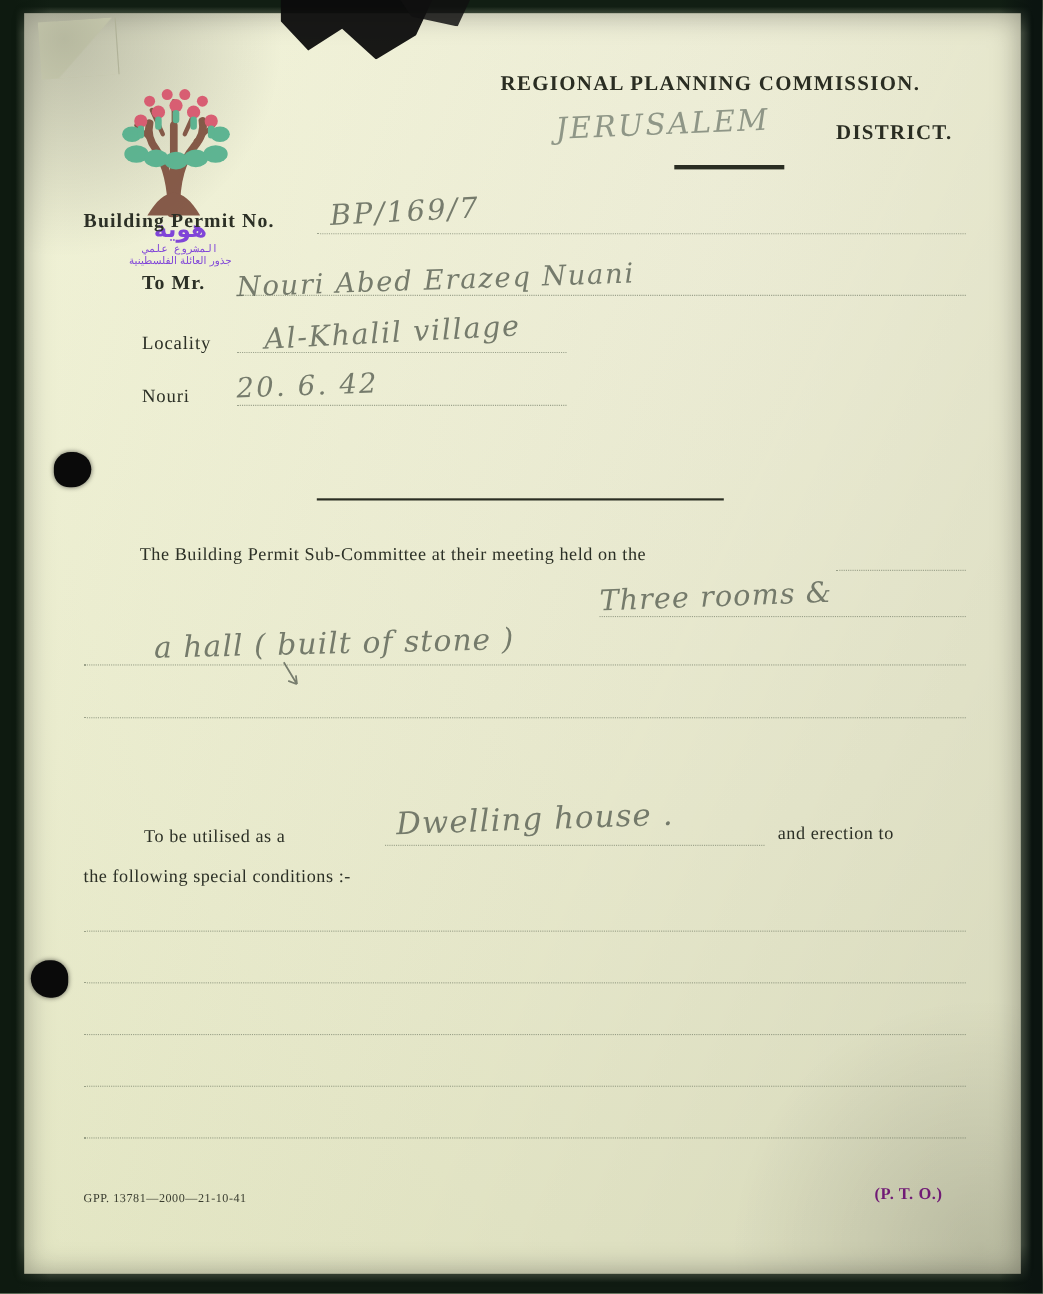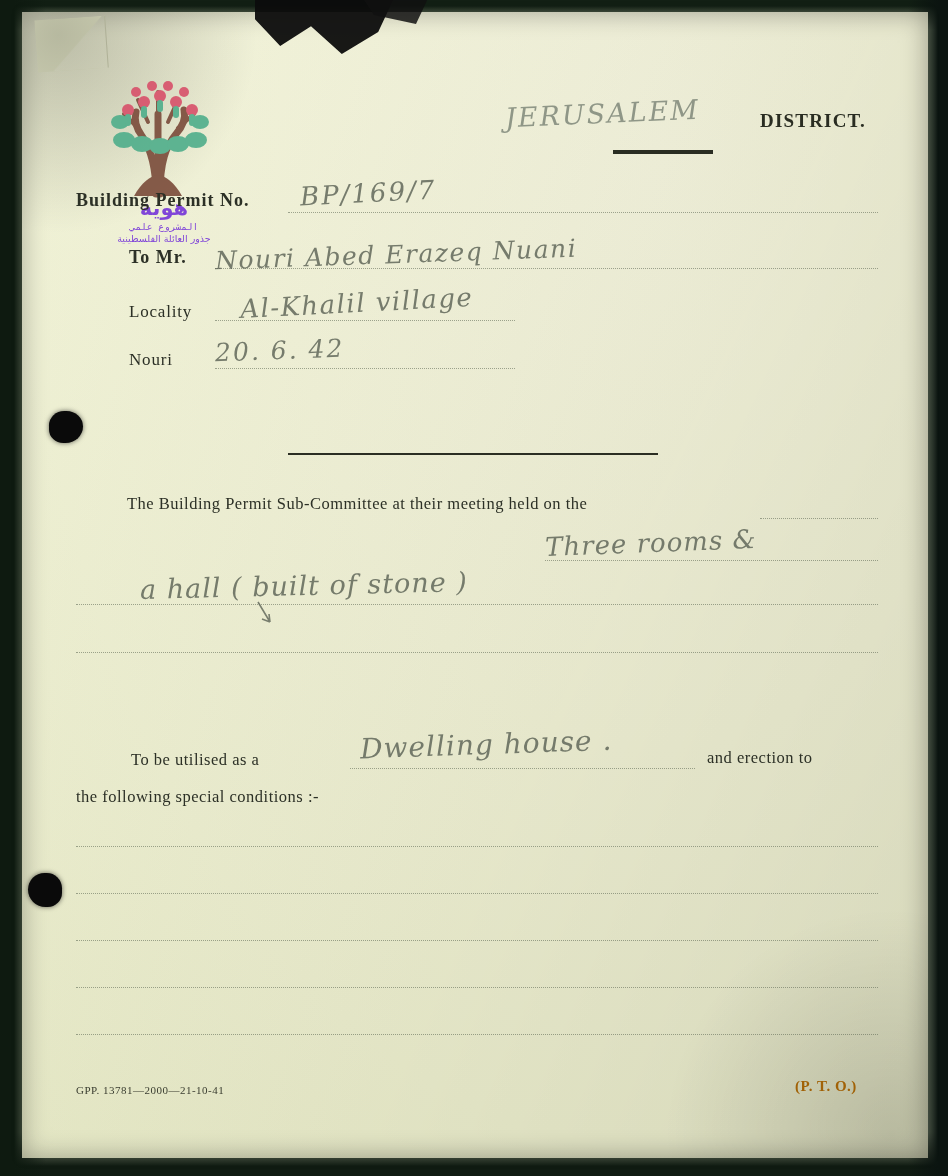--- a/index.html
+++ b/index.html
@@ -144,21 +144,21 @@
     left: 76px; top: 1084px;
     font-size: 11px;
     letter-spacing: .5px;
     color: #3a3d30;
   }
   .footer-pto {
     left: 795px; top: 1078px;
     font-size: 15px;
     font-weight: bold;
     letter-spacing: .5px;
-    color: #a16207;
+    color: #701a75;
   }
 
   
   .rule {
     position: absolute;
     height: 1px;
     background: rgba(90,100,80,0.42);
   }
   .rule.dotted {
     background: none;
@@ -264,20 +264,21 @@
         </g>
       </g>
     </svg>
   </div>
   <div class="logo-caption">
     <span class="ar-big">هوية</span>
     <span class="ar-sm1">المشروع علمي</span>
     <span class="ar-sm2">جذور العائلة الفلسطينية</span>
   </div>
 
+  <div class="printed hdr-title">REGIONAL PLANNING COMMISSION.</div>
   <div class="printed hdr-district">DISTRICT.</div>
   <div class="hand hw-district">JERUSALEM</div>
   <div class="hdr-rule"></div>
 
   <div class="printed lbl-permit">Building  Permit  No.</div>
   <div class="printed lbl-tomr">To  Mr.</div>
   <div class="printed lbl-locality">Locality</div>
   <div class="printed lbl-date">Nouri</div>
 
   <div class="rule dotted" style="left:288px; top:212px; width:590px;"></div>

